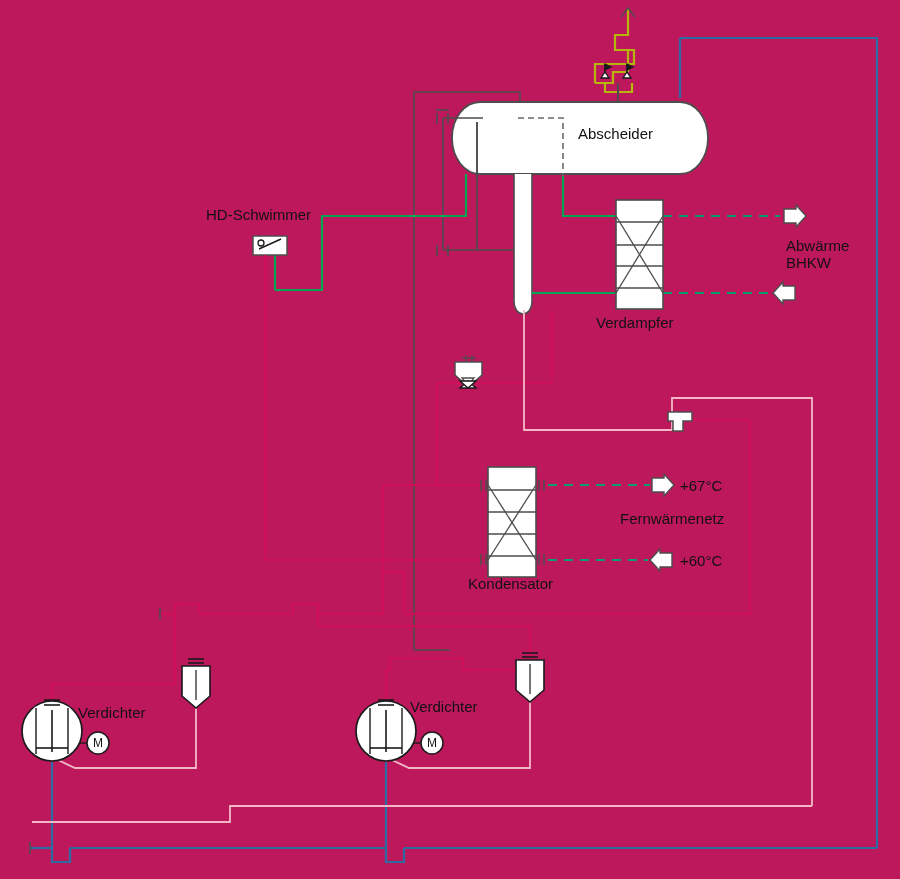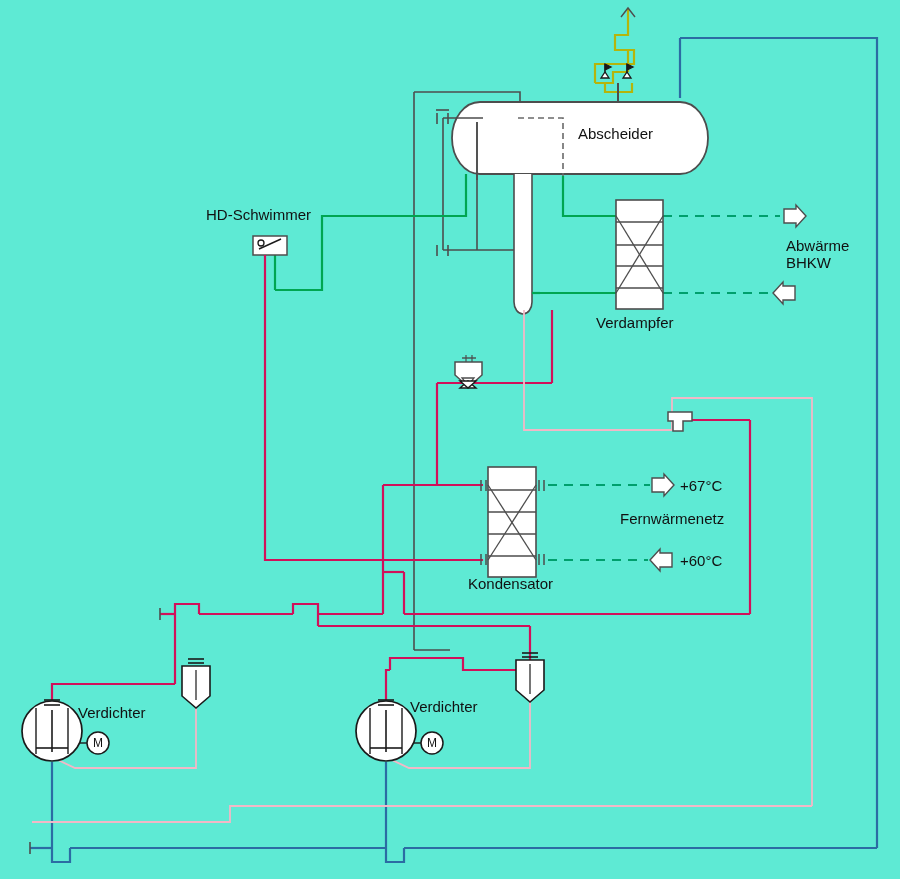--- a/index.html
+++ b/index.html
@@ -1,18 +1,18 @@
 <!DOCTYPE html>
 <html><head>
 <meta charset="utf-8">
 <title>Kälteanlagen-Schema</title>
 <style>
   html,body{margin:0;padding:0;background:#ffffff;}
   body{font-family:"Liberation Sans", sans-serif;}
-  #stage{position:relative;width:900px;height:879px;background:#5eead4;overflow:hidden;}
+  #stage{position:relative;width:900px;height:879px;background:#be185d;overflow:hidden;}
   svg#diagram{position:absolute;left:0;top:0;width:900px;height:879px;}
   text{font-family:"Liberation Sans", sans-serif;fill:#111;}
   .lbl{font-size:15px;}
   .motor-t{font-size:12px;}
 </style>
 </head>
 <body>
 
 <div id="stage">
 <svg id="diagram" viewBox="0 0 900 879">

